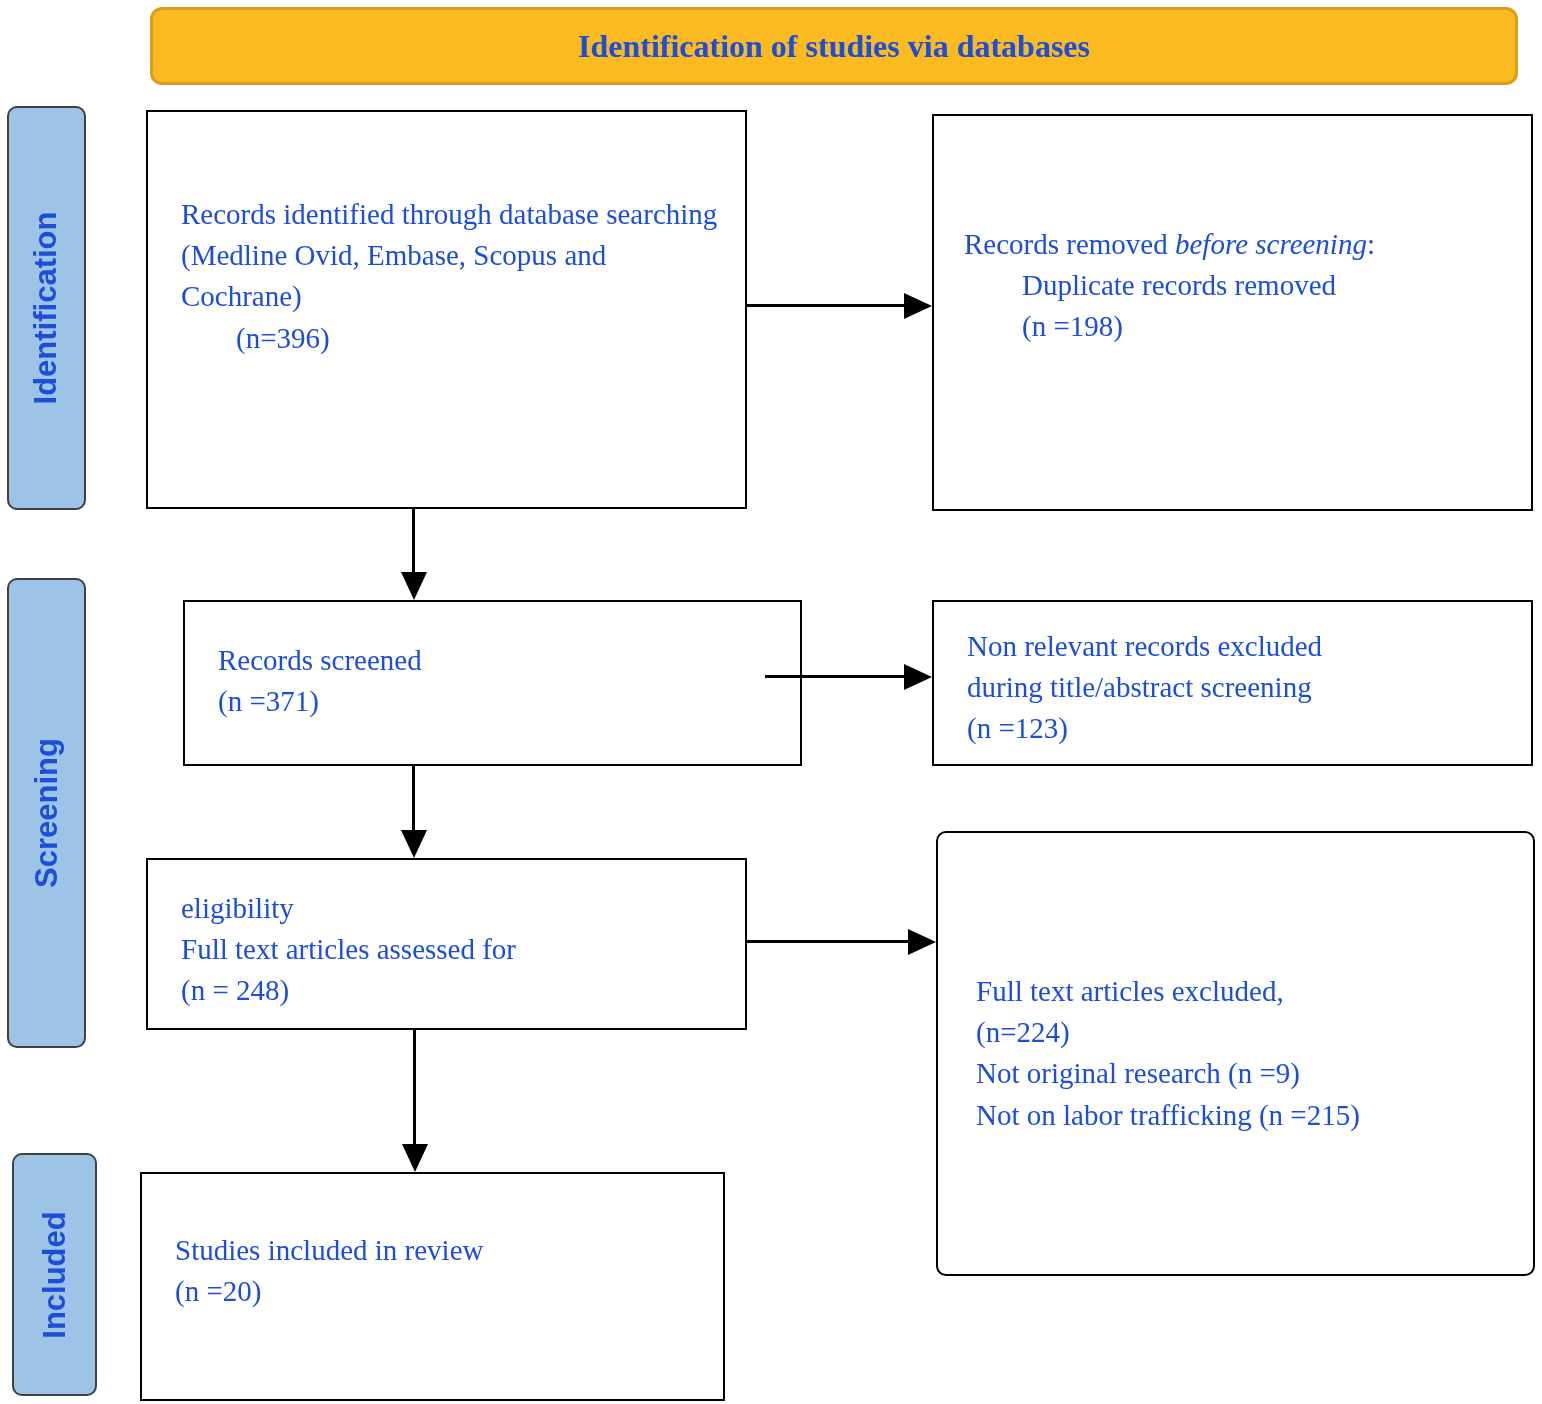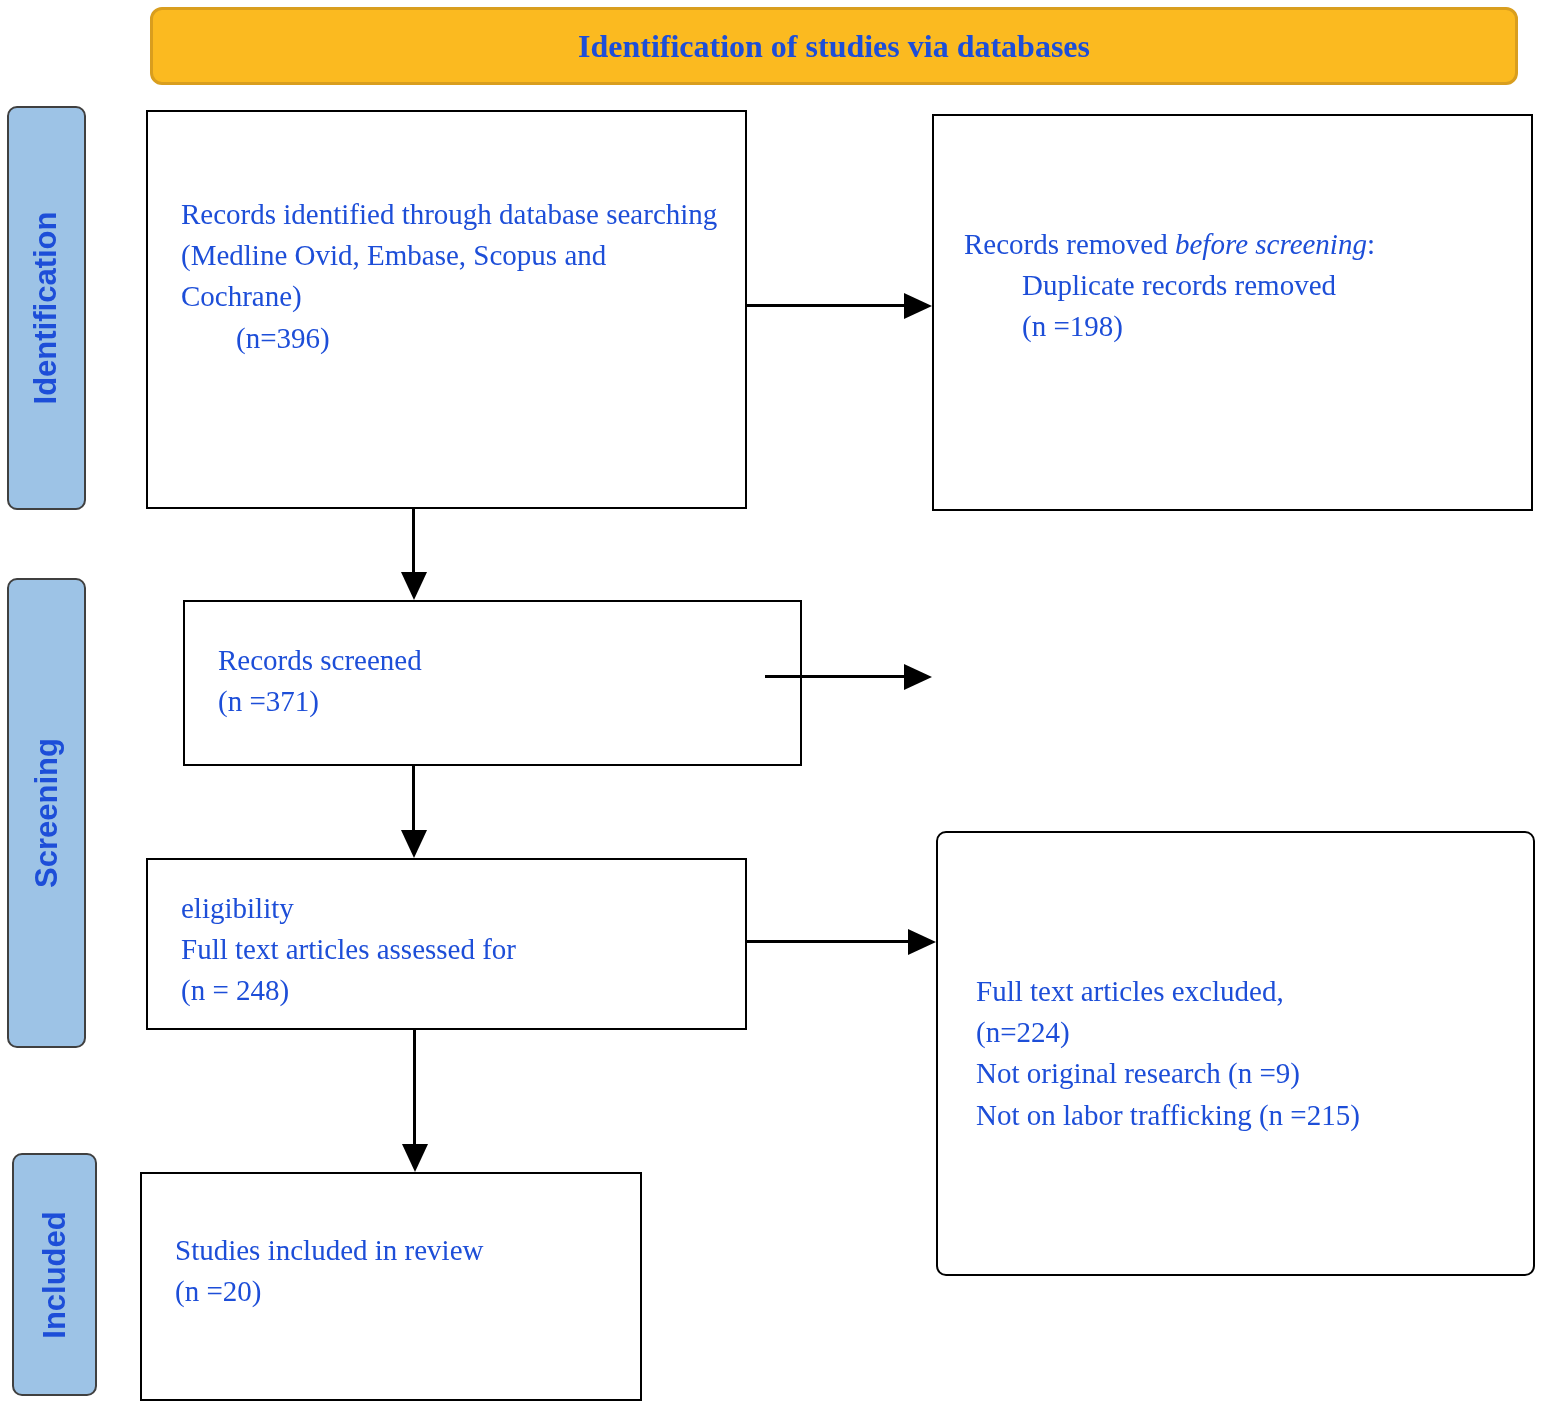--- a/index.html
+++ b/index.html
@@ -65,21 +65,21 @@
     box-sizing: border-box;
     font-size: 29px;
     line-height: 1.42;
   }
   #box-records-identified  { left: 146px; top: 110px;  width: 601px; height: 399px; padding: 82px 26px 0 33px; }
   #box-records-removed     { left: 932px; top: 114px;  width: 601px; height: 397px; padding: 108px 14px 0 30px; }
   #box-records-screened    { left: 146px; top: 600px;  width: 619px; height: 166px; padding: 38px 20px 0 33px; margin-left: 37px; }
   #box-nonrelevant-excluded{ left: 932px; top: 600px;  width: 601px; height: 166px; padding: 24px 14px 0 33px; }
   #box-fulltext-assessed   { left: 146px; top: 858px;  width: 601px; height: 172px; padding: 28px 20px 0 33px; }
   #box-fulltext-excluded   { left: 936px; top: 831px;  width: 599px; height: 445px; padding: 138px 14px 0 38px; border-radius: 10px; }
-  #box-studies-included    { left: 140px; top: 1172px; width: 502px; height: 229px; padding: 56px 20px 0 33px; }
+  #box-studies-included    { left: 140px; top: 1172px; width: 585px; height: 229px; padding: 56px 20px 0 33px; }
 
   .indent  { padding-left: 55px; }
   .indent2 { padding-left: 58px; }
 
   .arrow-h {
     position: absolute;
     height: 3px;
     background: var(--arrow-color);
   }
   .arrow-h::after {
@@ -141,20 +141,25 @@
     <div><span>Records removed </span><em>before screening</em><span>:</span></div>
     <div class="indent2">Duplicate records removed</div>
     <div class="indent2">(n =198)</div>
   </div>
 
   <div class="flowbox" id="box-records-screened">
     <div>Records screened</div>
     <div>(n =371)</div>
   </div>
 
+  <div class="flowbox" id="box-nonrelevant-excluded">
+    <div>Non relevant records excluded</div>
+    <div>during title/abstract screening</div>
+    <div>(n =123)</div>
+  </div>
 
   <div class="flowbox" id="box-fulltext-assessed">
     <div>eligibility</div>
     <div>Full text articles assessed for</div>
     <div>(n = 248)</div>
   </div>
 
   <div class="flowbox" id="box-fulltext-excluded">
     <div>Full text articles excluded,</div>
     <div>(n=224)</div>

